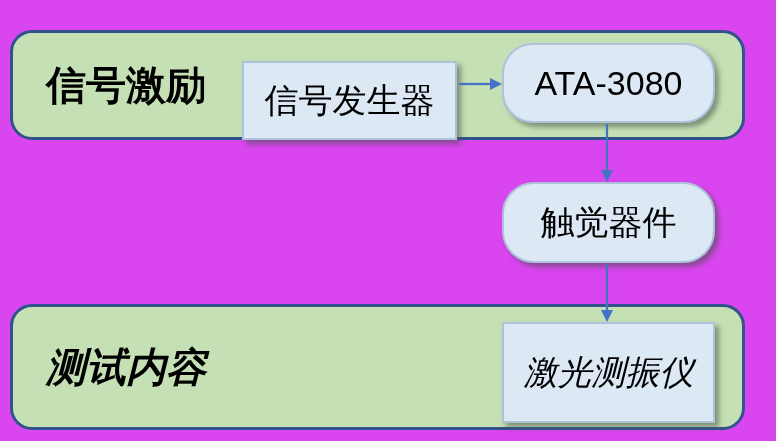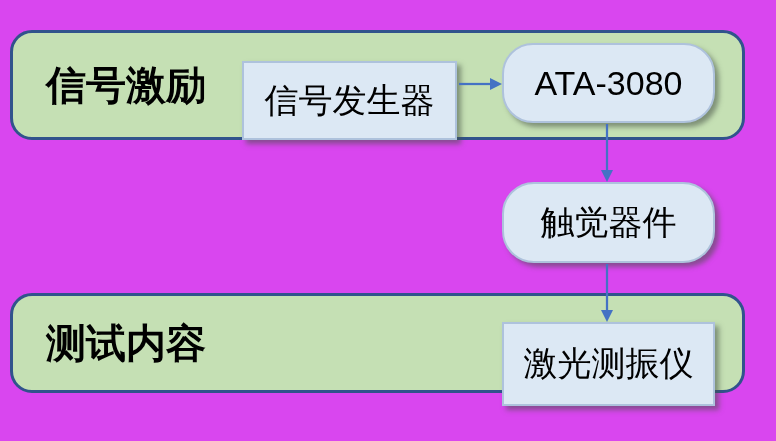--- a/index.html
+++ b/index.html
@@ -17,21 +17,21 @@
     width: 735px;
     background: #c5e0b4;
     border: 3px solid #31538c;
     border-radius: 22px;
     box-sizing: border-box;
     display: flex;
     align-items: center;
   }
   .band-1 { top: 30px;  height: 110px; }
   .band-2 { top: 165px; height: 115px; }
-  .band-3 { top: 293px; height: 100px; }
+  .band-3 { top: 304px; height: 126px; font-style: italic; }
   .band-label {
     margin-left: 33px;
     font-size: 40px;
     font-weight: bold;
     color: #000000;
     letter-spacing: 0px;
     white-space: nowrap;
   }
   .node {
     position: absolute;
@@ -42,21 +42,21 @@
     display: flex;
     align-items: center;
     justify-content: center;
     font-size: 34px;
     color: #000000;
     white-space: nowrap;
   }
   .node-signal-generator { left: 242px; top: 43px;  width: 215px; height: 79px; margin-top: 18px; }
   .node-ata-3080         { left: 502px; top: 43px;  width: 213px; height: 80px; border-radius: 31px; }
   .node-tactile-device   { left: 502px; top: 182px; width: 213px; height: 81px; border-radius: 32px; }
-  .node-laser-vibrometer { left: 502px; top: 322px; width: 213px; height: 84px; }
+  .node-laser-vibrometer { left: 502px; top: 322px; width: 213px; height: 101px; font-style: italic; }
   .arrow-layer {
     position: absolute;
     left: 0; top: 0;
     width: 776px;
     height: 441px;
     pointer-events: none;
   }
 </style>
 </head>
 <body>

